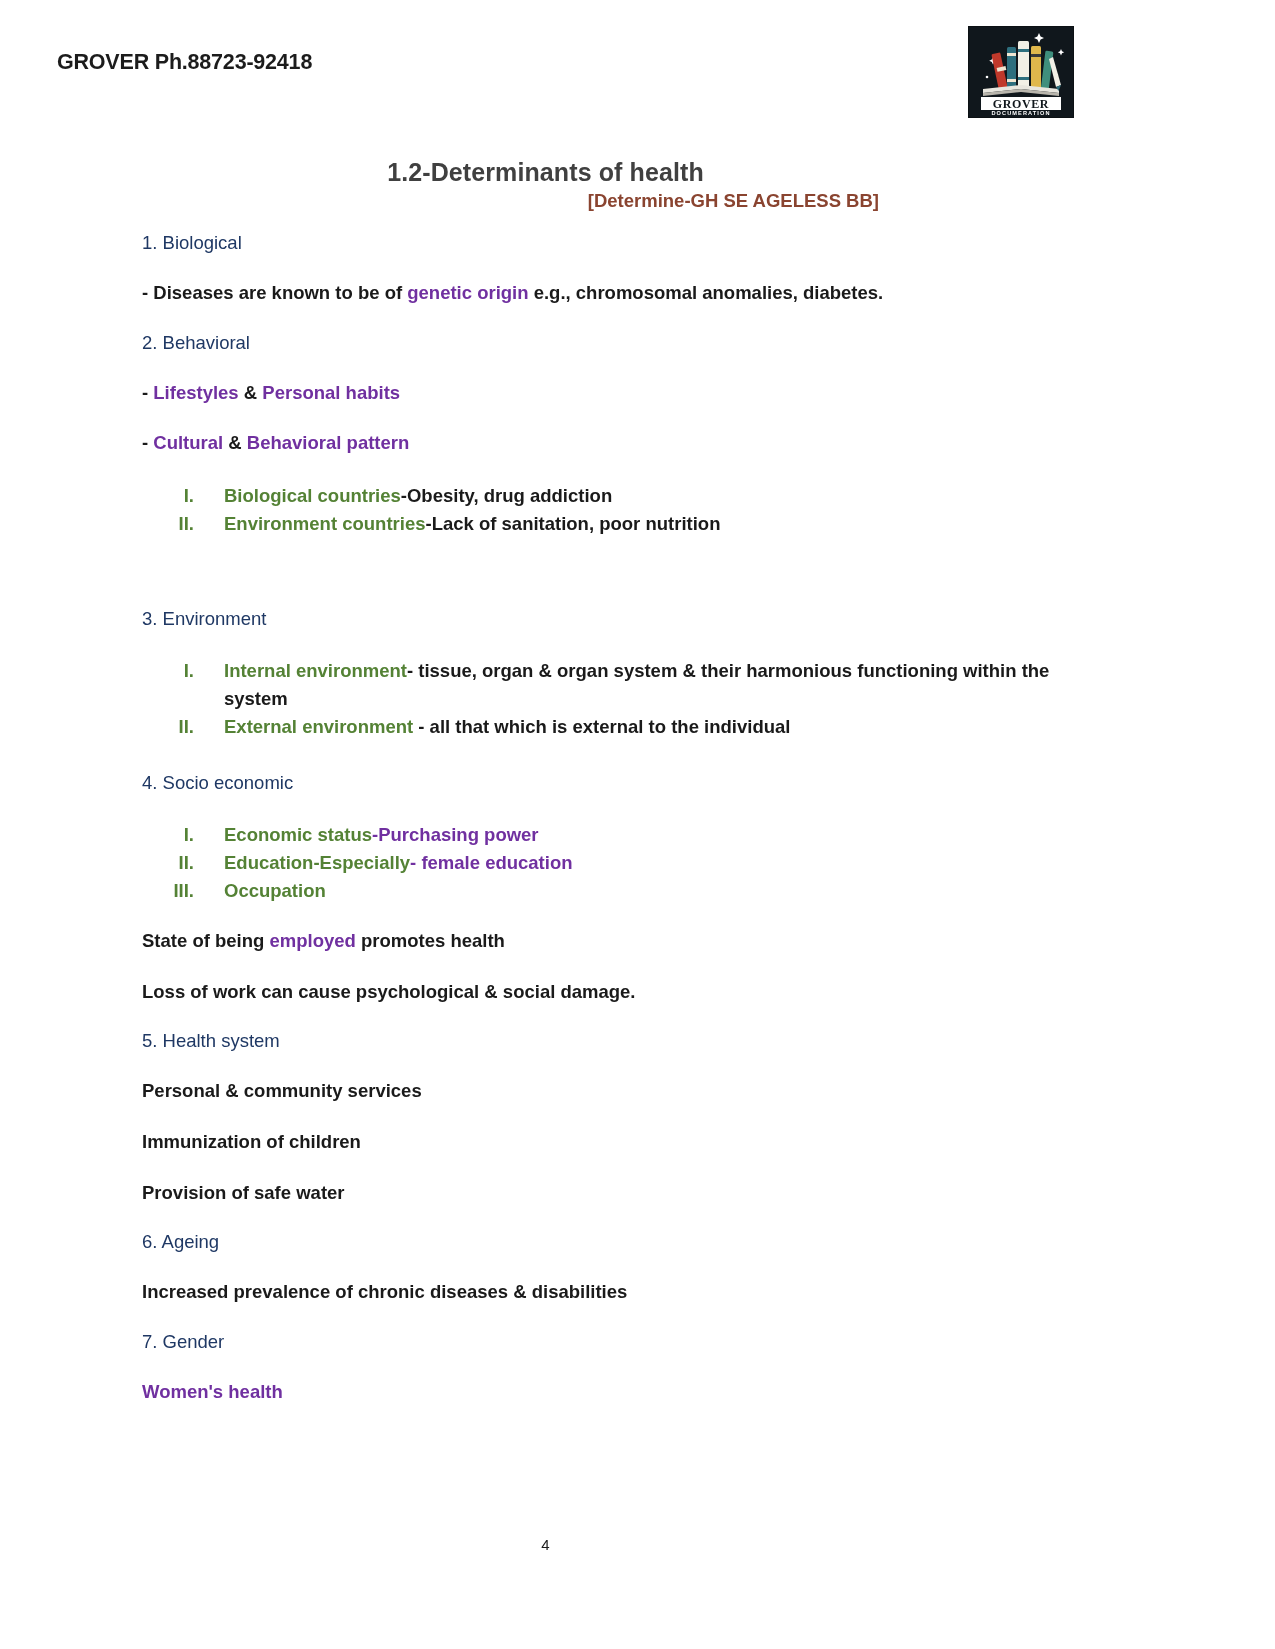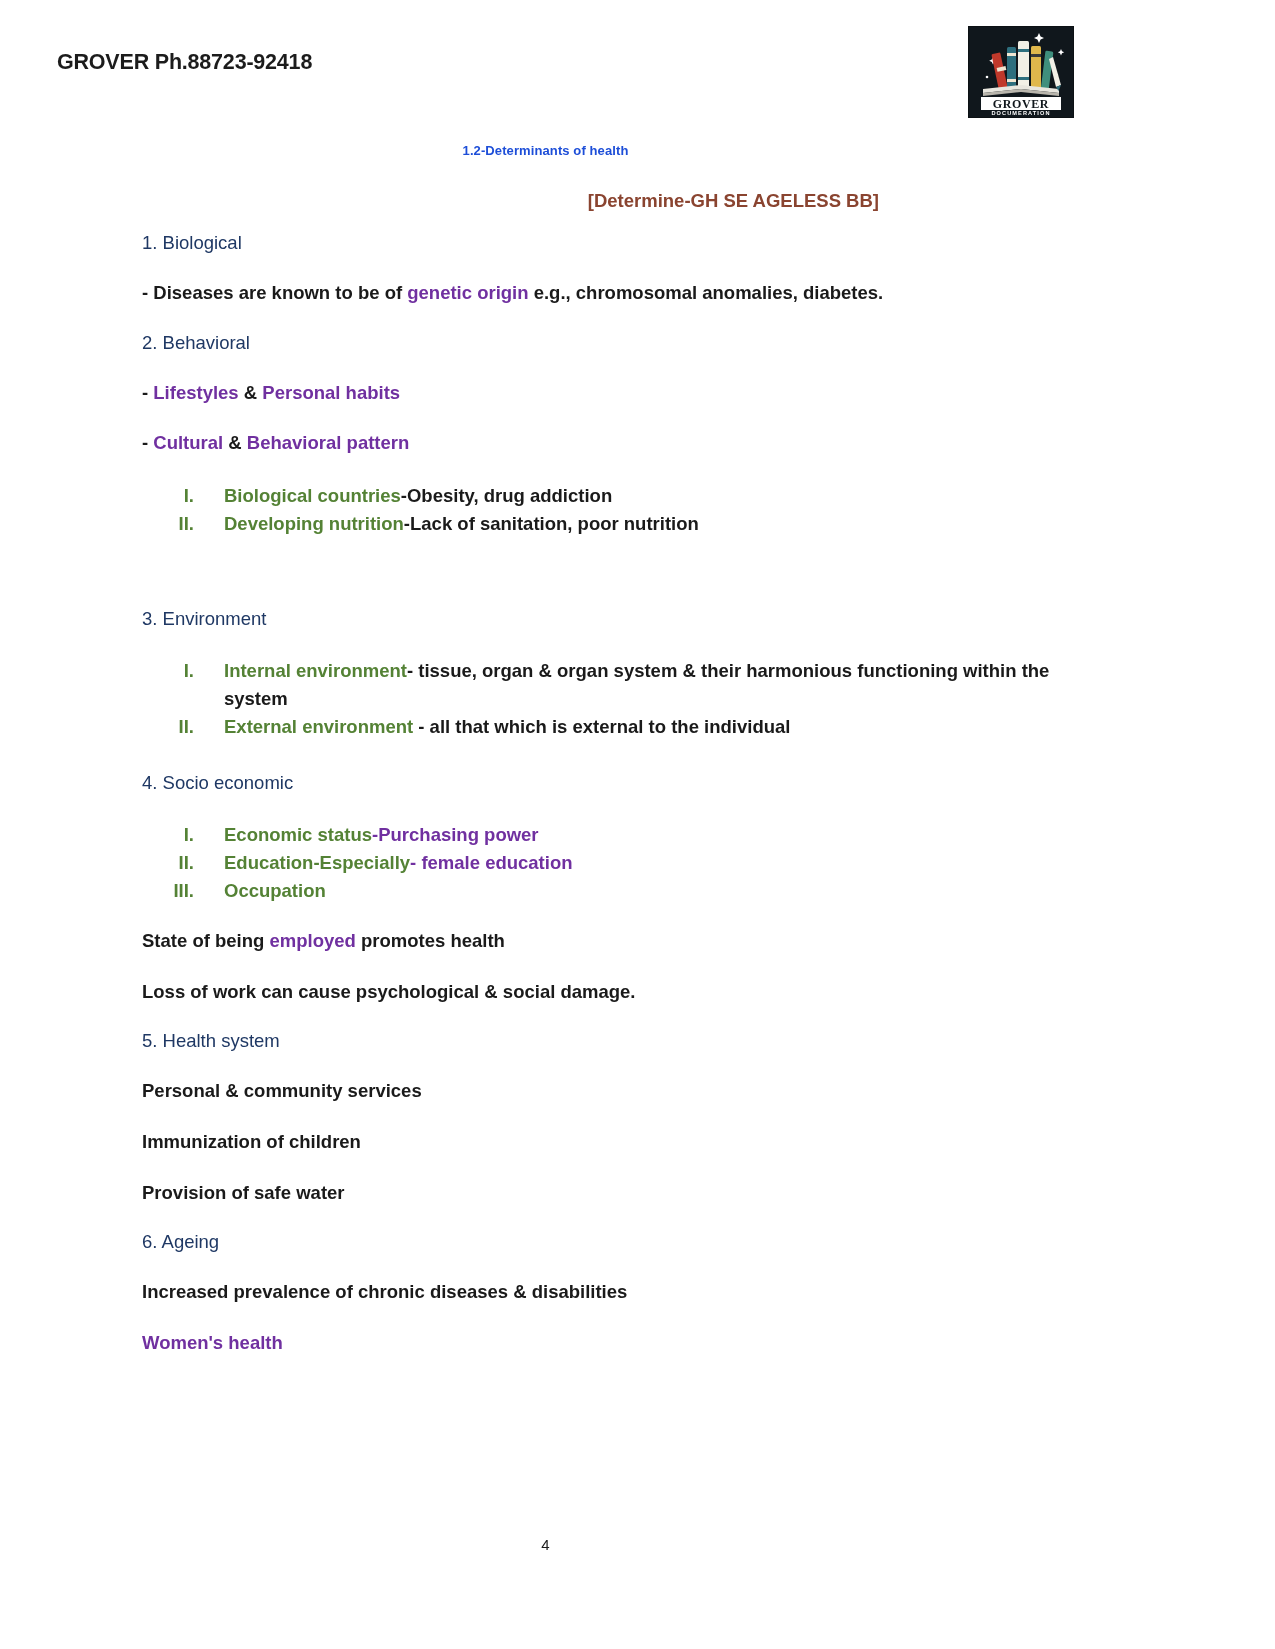--- a/index.html
+++ b/index.html
@@ -55,25 +55,25 @@
     overflow: hidden;
     text-decoration: underline;
   }
   .logo svg { display: block; }
 
   
   .doc-title {
     position: absolute;
     left: 0;
     right: 0;
-    top: 143px;
+    top: 158px;
     text-align: center;
-    font-size: 13px;
-    font-weight: bold;
-    color: #1d4ed8;
+    font-size: 25px;
+    font-weight: bold;
+    color: #404040;
     letter-spacing: 0.1px;
   }
   .mnemonic {
     position: absolute;
     right: 212px;
     top: 190px;
     font-size: 18.5px;
     font-weight: bold;
     color: #8a4430;
     white-space: nowrap;
@@ -203,21 +203,21 @@
     <p class="para"><span class="c-dark">- Diseases are known to be of </span><span class="c-purple">genetic origin</span><span class="c-dark"> e.g., chromosomal anomalies, diabetes.</span></p>
 
     <div class="heading">2. Behavioral</div>
 
     <p class="para"><span class="c-dark">- </span><span class="c-purple">Lifestyles</span><span class="c-dark"> &amp; </span><span class="c-purple">Personal habits</span></p>
 
     <p class="para"><span class="c-dark">- </span><span class="c-purple">Cultural</span><span class="c-dark"> &amp; </span><span class="c-purple">Behavioral pattern</span></p>
 
     <ul class="rlist">
       <li><span class="rnum">I.</span><span class="c-green">Biological countries</span><span class="c-dark">-Obesity, drug addiction</span></li>
-      <li><span class="rnum">II.</span><span class="c-green">Developing nutrition</span><span class="c-dark">-Lack of sanitation, poor nutrition</span></li>
+      <li><span class="rnum">II.</span><span class="c-green">Environment countries</span><span class="c-dark">-Lack of sanitation, poor nutrition</span></li>
     </ul>
 
     <div class="spacer-lg"></div>
 
     <div class="heading">3. Environment</div>
 
     <ul class="rlist">
       <li><span class="rnum">I.</span><span class="c-green">Internal environment</span><span class="c-dark">- tissue, organ &amp; organ system &amp; their harmonious functioning within the system</span></li>
       <li><span class="rnum">II.</span><span class="c-green">External environment</span><span class="c-dark"> - all that which is external to the individual</span></li>
     </ul>
@@ -239,20 +239,21 @@
     <div class="heading">5. Health system</div>
 
     <p class="para">Personal &amp; community services</p>
     <p class="para">Immunization of children</p>
     <p class="para">Provision of safe water</p>
 
     <div class="heading">6. Ageing</div>
 
     <p class="para">Increased prevalence of chronic diseases &amp; disabilities</p>
 
+    <div class="heading">7. Gender</div>
 
     <p class="para c-purple">Women's health</p>
 
   </div>
 
   <div class="footer-page">4</div>
 
 </div>
 
 </body></html>

